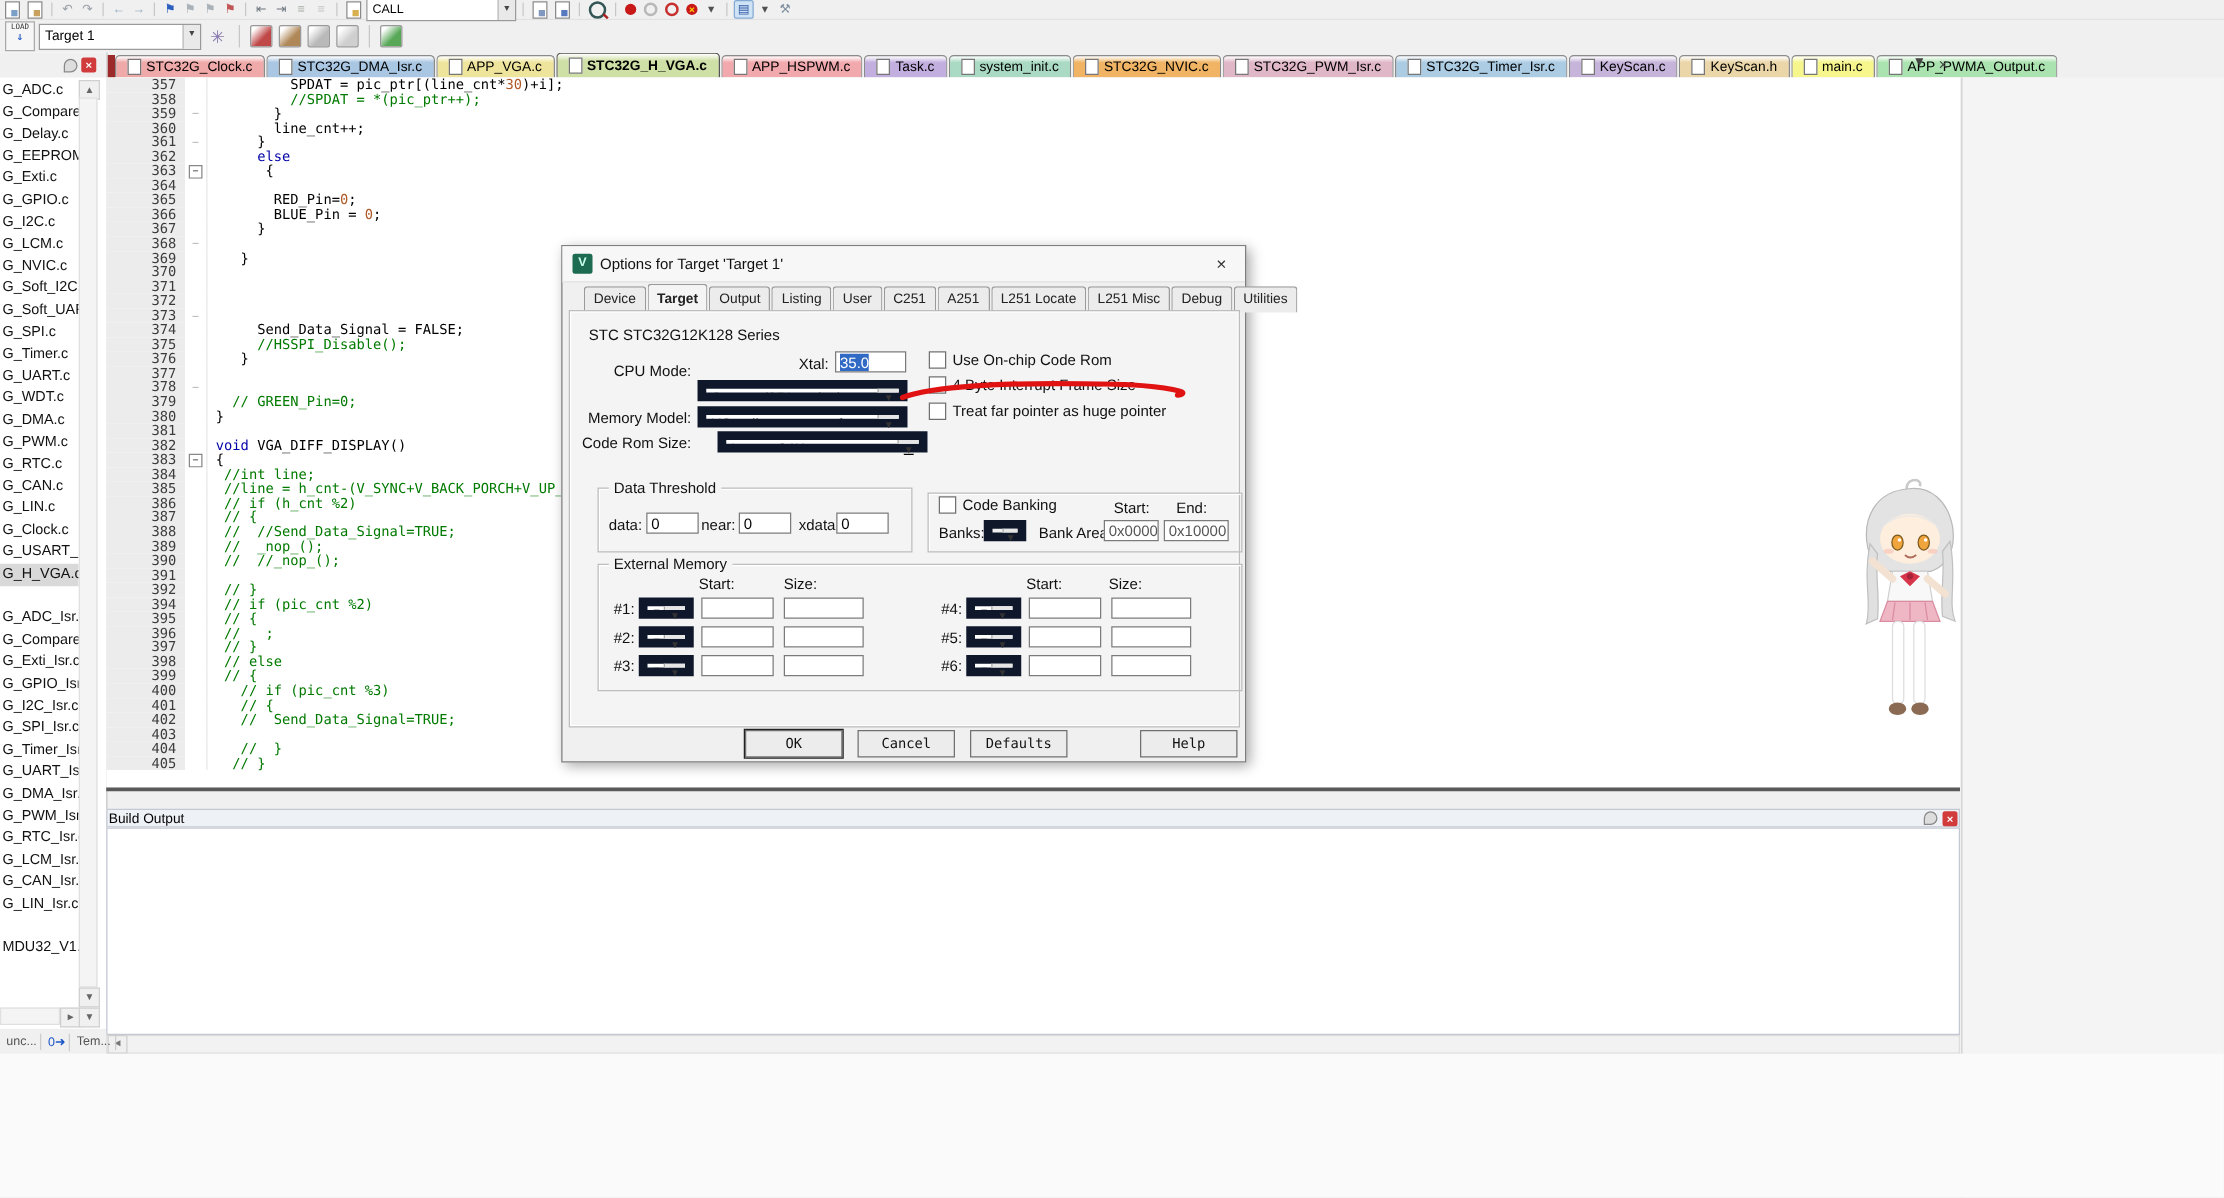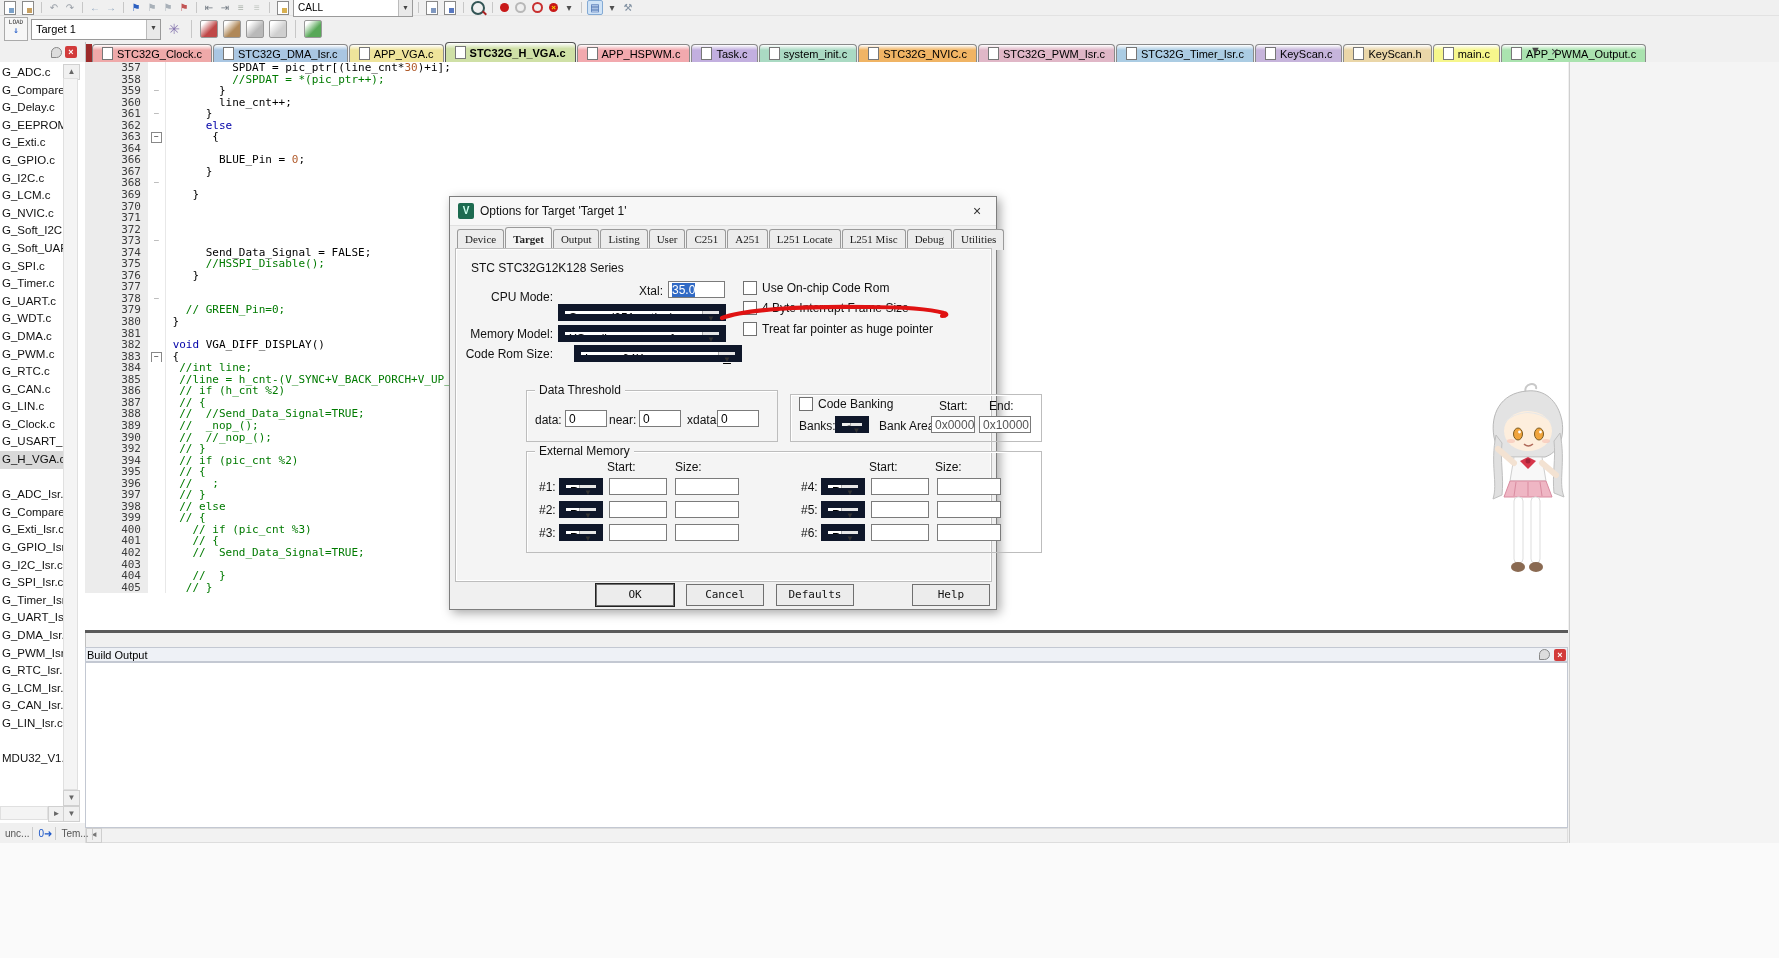--- a/index.html
+++ b/index.html
@@ -52,34 +52,34 @@
   #bo-head{left:85px;top:647px;width:1483px;height:15px;background:#eef1f6;border:1px solid #c3c8d2;box-sizing:border-box;display:flex;align-items:center;font-size:11px;padding:0 1px;}
   #bo-body{left:85px;top:662px;width:1483px;height:166px;background:#fff;border:1px solid #c3c8d2;box-sizing:border-box;}
   #bo-scroll{left:85px;top:828px;width:1483px;height:15px;background:#f2f2f2;border:1px solid #ddd;box-sizing:border-box;display:flex;align-items:center;}
   .arrbtn{width:14px;height:13px;background:#f0f0f0;border:1px solid #cfcfcf;font-size:8px;line-height:12px;text-align:center;color:#777;}
   
   #dialog{left:449px;top:196px;width:546px;height:412px;background:#f0f0f0;border:1px solid #7e7e7e;box-shadow:3px 3px 10px rgba(0,0,0,.35);z-index:10;}
   #dlg-title{position:absolute;left:0;top:0;width:100%;height:28px;background:#f7f7f7;border-bottom:1px solid #e0e0e0;display:flex;align-items:center;}
   #dlg-title .ttl{font-size:12px;color:#111;margin-left:6px;}
   .uvico{width:16px;height:16px;margin-left:8px;background:#1d6b50;border-radius:2px;color:#cfe;font-size:10px;line-height:16px;text-align:center;font-weight:bold;}
   #dlg-close{position:absolute;right:8px;top:4px;width:22px;height:20px;text-align:center;line-height:20px;font-size:14px;color:#333;}
-  #dlg-tabs{position:absolute;left:7px;top:32px;height:21px;display:flex;font-family:Liberation Serif, serif;font-size:11px;justify-content:space-between;}
+  #dlg-tabs{position:absolute;left:17px;top:32px;height:21px;display:flex;font-family:Liberation Sans, sans-serif;font-size:11px;justify-content:space-between;}
   .dtab{padding:3px 7px 2px;border:1px solid #9a9a9a;border-bottom:none;border-radius:3px 3px 0 0;margin-right:1px;background:#ececec;color:#222;white-space:nowrap;}
   .dtab.active{background:#f4f4f4;position:relative;top:-2px;padding-top:5px;font-weight:bold;}
   #dlg-panel{position:absolute;left:6px;top:52px;width:533px;height:330px;border:1px solid #fff;outline:1px solid #bdbdbd;background:#f4f4f4;}
   .dlbl{position:absolute;font-size:12px;color:#111;white-space:nowrap;}
   .dinput{position:absolute;height:17px;background:#fff;border:1px solid #7b7b7b;font-size:12px;line-height:17px;padding:0 3px;box-sizing:border-box;white-space:nowrap;overflow:hidden;}
   .dsel{position:absolute;height:17px;background:#fff;border:7px solid #0f172a;display:flex;box-sizing:border-box;}
   .dsel .v{flex:1;font-size:12px;line-height:15px;padding:0 4px;white-space:nowrap;overflow:hidden;}
   .dsel .a{width:16px;background:#e6e6e6;border-left:1px solid #aaa;text-align:center;font-size:8px;line-height:15px;color:#333;}
   .dsel.dis{background:#efefef;}
   .dsel.dis .v{color:#8a8a8a;}
   .cbrow{position:absolute;display:flex;align-items:center;gap:5px;font-size:12px;color:#111;white-space:nowrap;}
   .cbbox{width:12px;height:12px;background:#fff;border:1px solid #707070;flex:0 0 auto;}
-  .grp{position:absolute;border:1px solid #bdbdbd;box-shadow:inset 1px 1px 0 #fff;margin-left:48px;}
+  .grp{position:absolute;border:1px solid #bdbdbd;box-shadow:inset 1px 1px 0 #fff;}
   .grp>.gt{position:absolute;top:-8px;left:8px;background:#f4f4f4;padding:0 4px;font-size:12px;color:#111;}
   .dbtn{position:absolute;width:76px;height:20px;background:#ececec;border:1px solid #707070;text-align:center;font-size:11px;line-height:19px;font-family:"DejaVu Sans Mono",monospace;color:#111;}
   .dbtn.def{outline:1px solid #222;}
   
   #anno{left:716px;top:303px;width:240px;height:20px;z-index:12;pointer-events:none;}
   #mascot{left:1484px;top:383px;width:88px;height:200px;z-index:5;}
   #rightpane{left:1569px;top:62px;width:210px;height:896px;background:#f4f4f4;border-left:1px solid #cfcfcf;}
   #belowpane{left:0;top:843px;width:1779px;height:115px;background:#fafafa;}
   #bltabs{left:0;top:824px;width:85px;height:19px;display:flex;align-items:center;font-size:10px;color:#555;gap:2px;padding-left:2px;z-index:3;}
   .bltab{padding:1px 3px;border-right:1px solid #ccc;white-space:nowrap;}
@@ -283,20 +283,21 @@
 
 <div id="editor" class="abs">
     <div class="line"><span class="lnum">357</span><span class="fold"></span><span class="ltext"><span style="color: rgb(0, 0, 0);">          SPDAT = pic_ptr[(line_cnt*</span><span style="color: rgb(176, 90, 42);">30</span><span style="color: rgb(0, 0, 0);">)+i];</span></span></div>
     <div class="line"><span class="lnum">358</span><span class="fold"></span><span class="ltext"><span style="color: rgb(0, 122, 0);">          //SPDAT = *(pic_ptr++);</span></span></div>
     <div class="line"><span class="lnum">359</span><span class="fold">–</span><span class="ltext"><span style="color: rgb(0, 0, 0);">        }</span></span></div>
     <div class="line"><span class="lnum">360</span><span class="fold"></span><span class="ltext"><span style="color: rgb(0, 0, 0);">        line_cnt++;</span></span></div>
     <div class="line"><span class="lnum">361</span><span class="fold">–</span><span class="ltext"><span style="color: rgb(0, 0, 0);">      }</span></span></div>
     <div class="line"><span class="lnum">362</span><span class="fold"></span><span class="ltext"><span style="color: rgb(0, 0, 0);">      </span><span style="color: rgb(0, 0, 168);">else</span></span></div>
     <div class="line"><span class="lnum">363</span><span class="fold"><span class="fbox">−</span></span><span class="ltext"><span style="color: rgb(0, 0, 0);">       {</span></span></div>
     <div class="line"><span class="lnum">364</span><span class="fold"></span><span class="ltext"></span></div>
+    <div class="line"><span class="lnum">365</span><span class="fold"></span><span class="ltext"><span style="color: rgb(0, 0, 0);">        RED_Pin=</span><span style="color: rgb(176, 90, 42);">0</span><span style="color: rgb(0, 0, 0);">;</span></span></div>
     <div class="line"><span class="lnum">366</span><span class="fold"></span><span class="ltext"><span style="color: rgb(0, 0, 0);">        BLUE_Pin = </span><span style="color: rgb(176, 90, 42);">0</span><span style="color: rgb(0, 0, 0);">;</span></span></div>
     <div class="line"><span class="lnum">367</span><span class="fold"></span><span class="ltext"><span style="color: rgb(0, 0, 0);">      }</span></span></div>
     <div class="line"><span class="lnum">368</span><span class="fold">–</span><span class="ltext"></span></div>
     <div class="line"><span class="lnum">369</span><span class="fold"></span><span class="ltext"><span style="color: rgb(0, 0, 0);">    }</span></span></div>
     <div class="line"><span class="lnum">370</span><span class="fold"></span><span class="ltext"></span></div>
     <div class="line"><span class="lnum">371</span><span class="fold"></span><span class="ltext"></span></div>
     <div class="line"><span class="lnum">372</span><span class="fold"></span><span class="ltext"></span></div>
     <div class="line"><span class="lnum">373</span><span class="fold">–</span><span class="ltext"></span></div>
     <div class="line"><span class="lnum">374</span><span class="fold"></span><span class="ltext"><span style="color: rgb(0, 0, 0);">      Send_Data_Signal = FALSE;</span></span></div>
     <div class="line"><span class="lnum">375</span><span class="fold"></span><span class="ltext"><span style="color: rgb(0, 122, 0);">      //HSSPI_Disable();</span></span></div>
@@ -308,20 +309,21 @@
     <div class="line"><span class="lnum">381</span><span class="fold"></span><span class="ltext"></span></div>
     <div class="line"><span class="lnum">382</span><span class="fold"></span><span class="ltext"><span style="color: rgb(0, 0, 0);"> </span><span style="color: rgb(0, 0, 168);">void</span><span style="color: rgb(0, 0, 0);"> VGA_DIFF_DISPLAY()</span></span></div>
     <div class="line"><span class="lnum">383</span><span class="fold"><span class="fbox">−</span></span><span class="ltext"><span style="color: rgb(0, 0, 0);"> {</span></span></div>
     <div class="line"><span class="lnum">384</span><span class="fold"></span><span class="ltext"><span style="color: rgb(0, 122, 0);">  //int line;</span></span></div>
     <div class="line"><span class="lnum">385</span><span class="fold"></span><span class="ltext"><span style="color: rgb(0, 122, 0);">  //line = h_cnt-(V_SYNC+V_BACK_PORCH+V_UP_BORDE</span></span></div>
     <div class="line"><span class="lnum">386</span><span class="fold"></span><span class="ltext"><span style="color: rgb(0, 122, 0);">  // if (h_cnt %2)</span></span></div>
     <div class="line"><span class="lnum">387</span><span class="fold"></span><span class="ltext"><span style="color: rgb(0, 122, 0);">  // {</span></span></div>
     <div class="line"><span class="lnum">388</span><span class="fold"></span><span class="ltext"><span style="color: rgb(0, 122, 0);">  //  //Send_Data_Signal=TRUE;</span></span></div>
     <div class="line"><span class="lnum">389</span><span class="fold"></span><span class="ltext"><span style="color: rgb(0, 122, 0);">  //  _nop_();</span></span></div>
     <div class="line"><span class="lnum">390</span><span class="fold"></span><span class="ltext"><span style="color: rgb(0, 122, 0);">  //  //_nop_();</span></span></div>
+    <div class="line"><span class="lnum">391</span><span class="fold"></span><span class="ltext"></span></div>
     <div class="line"><span class="lnum">392</span><span class="fold"></span><span class="ltext"><span style="color: rgb(0, 122, 0);">  // }</span></span></div>
     <div class="line"><span class="lnum">394</span><span class="fold"></span><span class="ltext"><span style="color: rgb(0, 122, 0);">  // if (pic_cnt %2)</span></span></div>
     <div class="line"><span class="lnum">395</span><span class="fold"></span><span class="ltext"><span style="color: rgb(0, 122, 0);">  // {</span></span></div>
     <div class="line"><span class="lnum">396</span><span class="fold"></span><span class="ltext"><span style="color: rgb(0, 122, 0);">  //   ;</span></span></div>
     <div class="line"><span class="lnum">397</span><span class="fold"></span><span class="ltext"><span style="color: rgb(0, 122, 0);">  // }</span></span></div>
     <div class="line"><span class="lnum">398</span><span class="fold"></span><span class="ltext"><span style="color: rgb(0, 122, 0);">  // else</span></span></div>
     <div class="line"><span class="lnum">399</span><span class="fold"></span><span class="ltext"><span style="color: rgb(0, 122, 0);">  // {</span></span></div>
     <div class="line"><span class="lnum">400</span><span class="fold"></span><span class="ltext"><span style="color: rgb(0, 122, 0);">    // if (pic_cnt %3)</span></span></div>
     <div class="line"><span class="lnum">401</span><span class="fold"></span><span class="ltext"><span style="color: rgb(0, 122, 0);">    // {</span></span></div>
     <div class="line"><span class="lnum">402</span><span class="fold"></span><span class="ltext"><span style="color: rgb(0, 122, 0);">    //  Send_Data_Signal=TRUE;</span></span></div>

